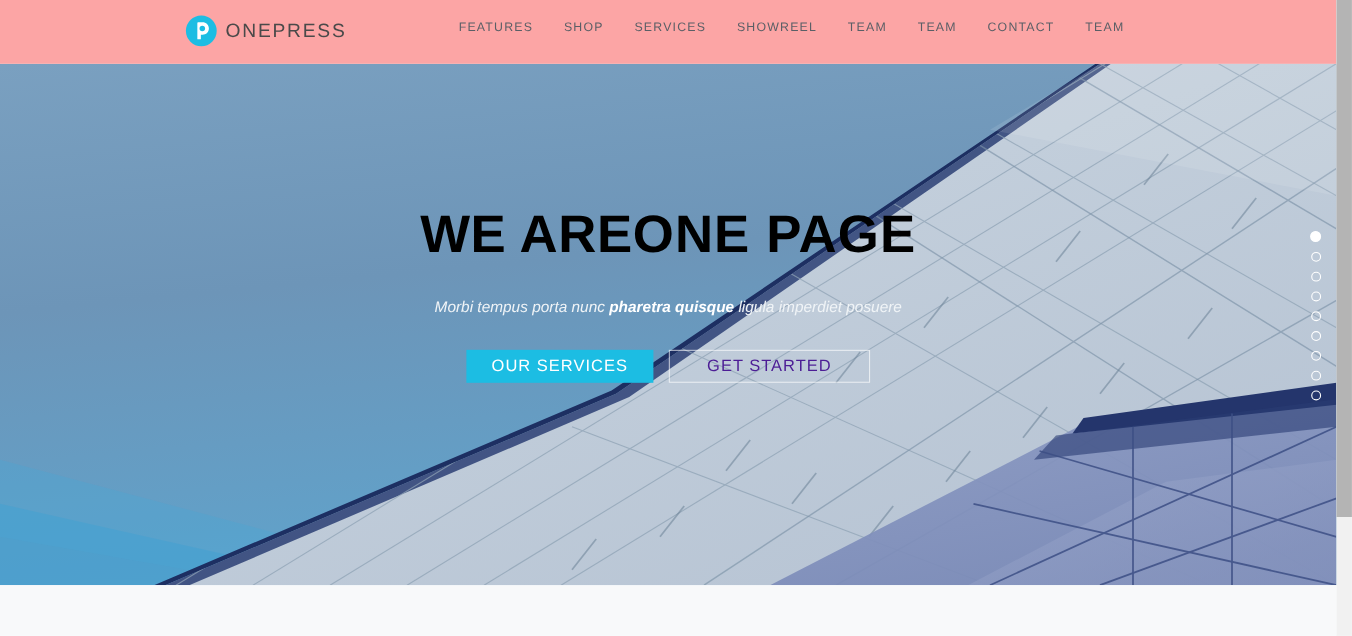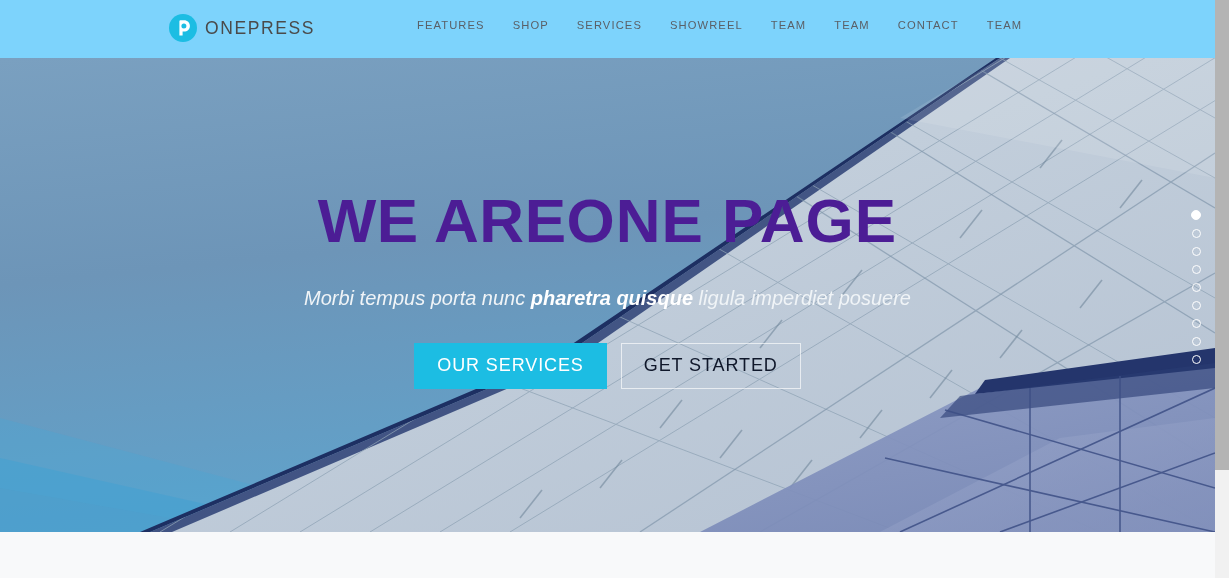--- a/index.html
+++ b/index.html
@@ -7,21 +7,21 @@
     width:1229px; height:578px;
     overflow:hidden;
     background:#ffffff;
     font-family:"Liberation Sans", sans-serif;
   }
 
   
   .site-header{
     position:absolute; top:0; left:0;
     width:1215px; height:58px;
-    background:#7dd3fc;
+    background:#fca5a5;
     display:flex; align-items:center;
     z-index:30;
   }
   .brand{
     position:absolute; left:168px; top:13px;
     display:flex; align-items:center; gap:7px;
     text-decoration:none;
   }
   .brand-mark{
     width:30px; height:30px;
@@ -66,66 +66,66 @@
     display:block;
   }
   .hero-inner{
     position:absolute; inset:0;
     display:flex; flex-direction:column;
     align-items:center; justify-content:flex-start;
     padding-top:132px;
     z-index:5;
   }
   .hero-title{
-    font-size:62px;
+    font-size:48px;
     line-height:1.0;
-    color:#4c1d95;
+    color:#000000;
     letter-spacing:0.5px;
     white-space:nowrap;
     text-align:center;
     font-weight:700;
   }
   .hero-title .t-light{ font-weight:600; letter-spacing:1px; }
   .hero-sub{
     margin-top:29px;
-    font-size:20px;
+    font-size:14px;
     line-height:1.78;
     color:#f0f4f7;
     font-style:italic;
     text-align:right;
     font-weight:400;
     max-width:700px;
   }
   .hero-sub b{ font-weight:700; color:#ffffff; font-style:italic; }
   .hero-actions{
     margin-top:26px;
     display:flex; align-items:center;
     gap:14px;
   }
   .btn{
     display:inline-flex; align-items:center; justify-content:center;
-    height:46px;
-    font-size:18px;
+    height:30px;
+    font-size:15px;
     letter-spacing:0.9px;
     text-decoration:none;
     white-space:nowrap;
     font-weight:400;
     cursor:pointer;
     border:none;
   }
   .btn-primary{
     background:#1cbde3;
     color:#ffffff;
     padding:0 23px;
   }
   .btn-ghost{
     background:transparent;
-    color:#0f172a;
+    color:#4c1d95;
     border:1px solid rgba(255,255,255,0.65);
-    padding:0 22px;
+    padding:0 34px;
   }
 
   
   .dot-nav{
     position:absolute;
     right:14px; top:152px;
     display:flex; flex-direction:column;
     align-items:center;
     gap:9px;
     z-index:20;

